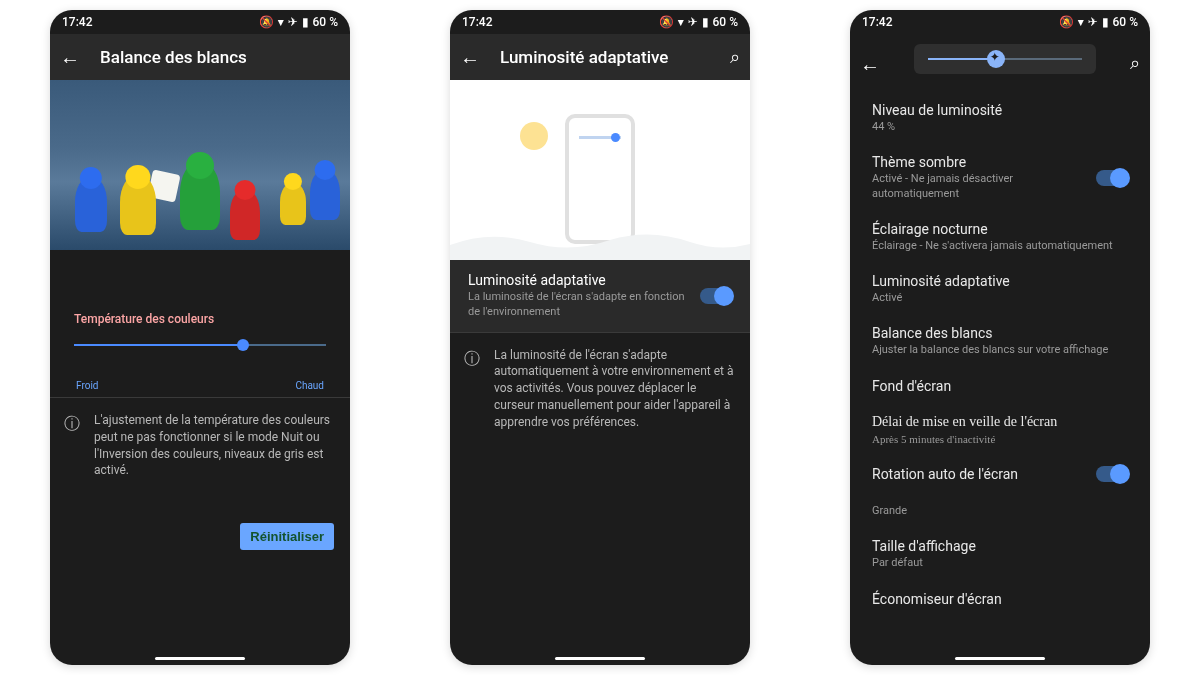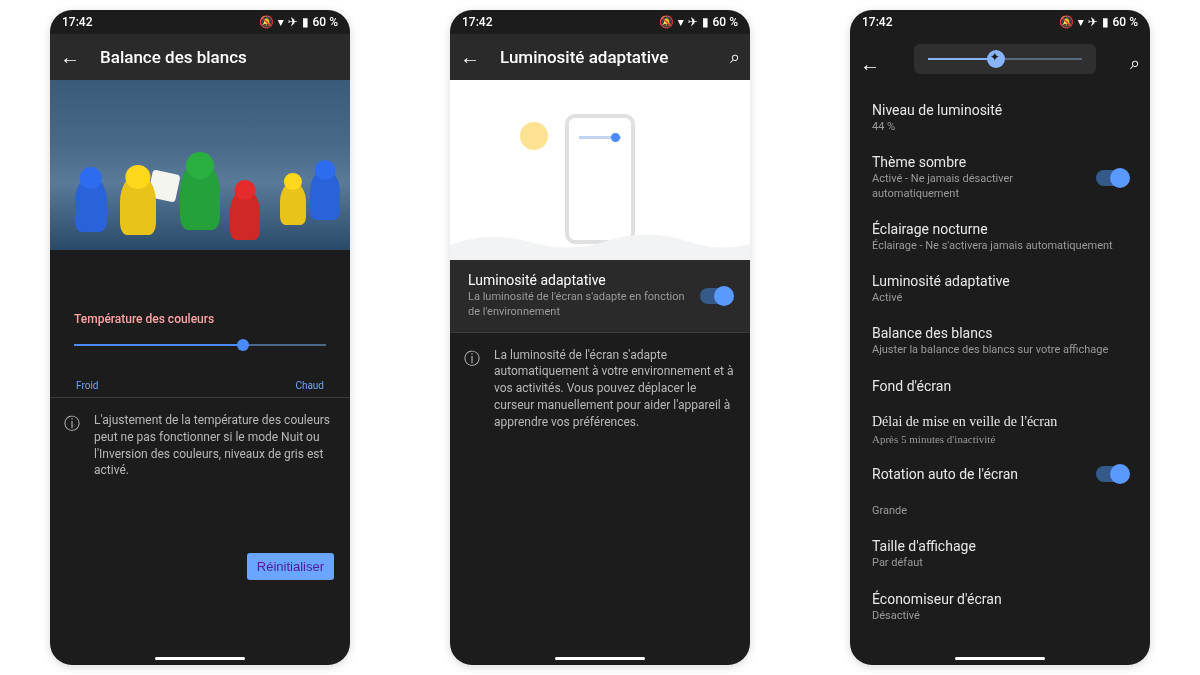--- a/index.html
+++ b/index.html
@@ -70,21 +70,21 @@
   .blue-label { color:#fca5a5; font-size:12px; font-weight:500; margin-bottom: 18px; margin-top: 44px; }
   .slider-track { position:relative; height:2px; background:#4a6a8a; margin: 16px 0 10px; }
   .slider-fill { position:absolute; left:0; top:0; height:2px; background:#4a8aff; }
   .slider-thumb { position:absolute; top:-5px; width:12px; height:12px; border-radius:50%; background:#4a8aff; transform:translateX(-50%); }
   .slider-ends { display:flex; justify-content:space-between; font-size:10px; color:#6aa6ff; margin-top: 34px; padding: 0 2px;}
   .divider { height:1px; background:#3a3a3a; }
 
   .info-row { display:flex; gap:14px; padding:14px 14px; color:#b8b8b8; font-size:12px; line-height:1.4; }
   .info-icon { color:#b8b8b8; font-size:16px; flex-shrink:0; margin-top:1px;}
 
-  .btn-chip { background:#6aa6ff; color:#4c1d95; font-size:13px; font-weight:400; padding:6px 10px; border-radius:3px; border:none;margin-top:30px;}
+  .btn-chip { background:#6aa6ff; color:#14532d; font-size:13px; font-weight:700; padding:6px 10px; border-radius:3px; border:none;}
   .btn-wrap { display:flex; justify-content:flex-end; padding: 0 16px 16px; margin-top: 30px;}
 
   
   .illus {
     height: 180px;
     background: #ffffff;
     position: relative;
     overflow: hidden;
   }
   .sun { position:absolute; width:28px; height:28px; background:#fde293; border-radius:50%; left:70px; top:42px;}
@@ -296,19 +296,18 @@
         </div>
         <div class="list-item">
           <div style="flex: 1 1 0%;">
             <div class="li-title">Taille d'affichage</div>
             <div class="li-sub">Par défaut</div>
           </div>
         </div>
         <div class="list-item">
           <div style="flex: 1 1 0%;">
             <div class="li-title">Économiseur d'écran</div>
-            <div class="li-sub">Désactivé</div>
           </div>
         </div>
       </div>
   </div>
   <div class="navhandle"></div>
 </div>
 
 </body></html>

